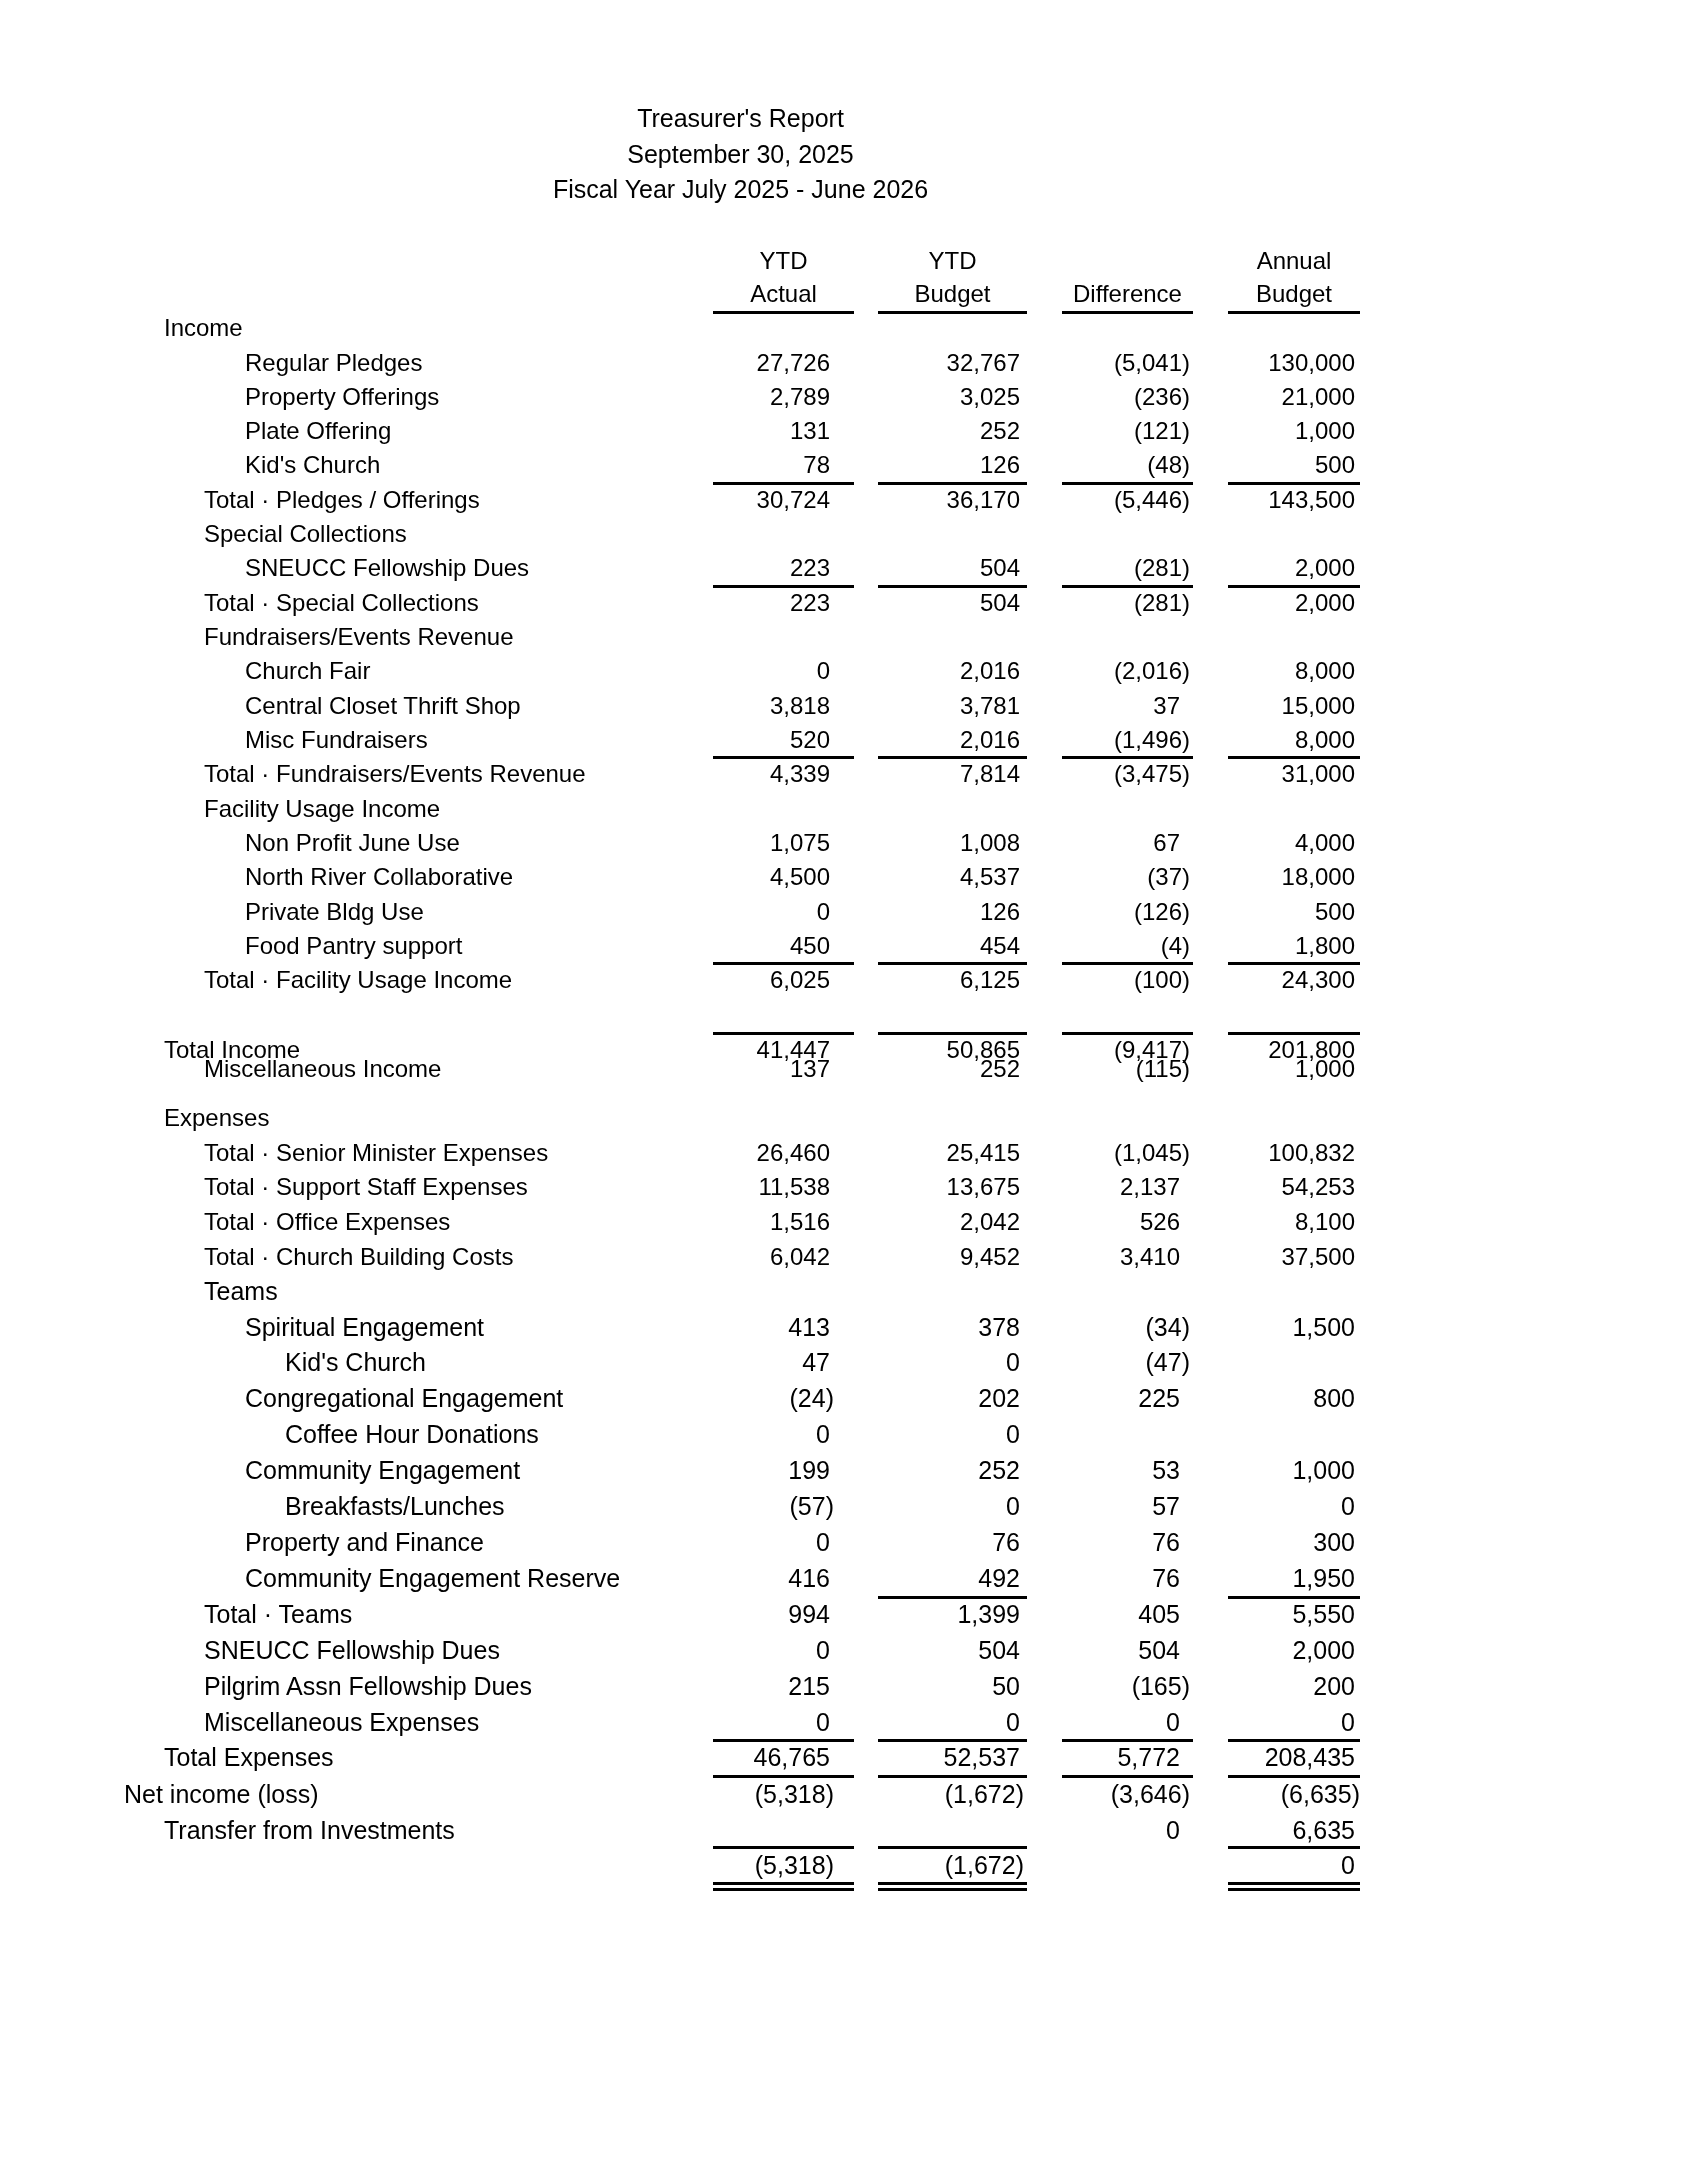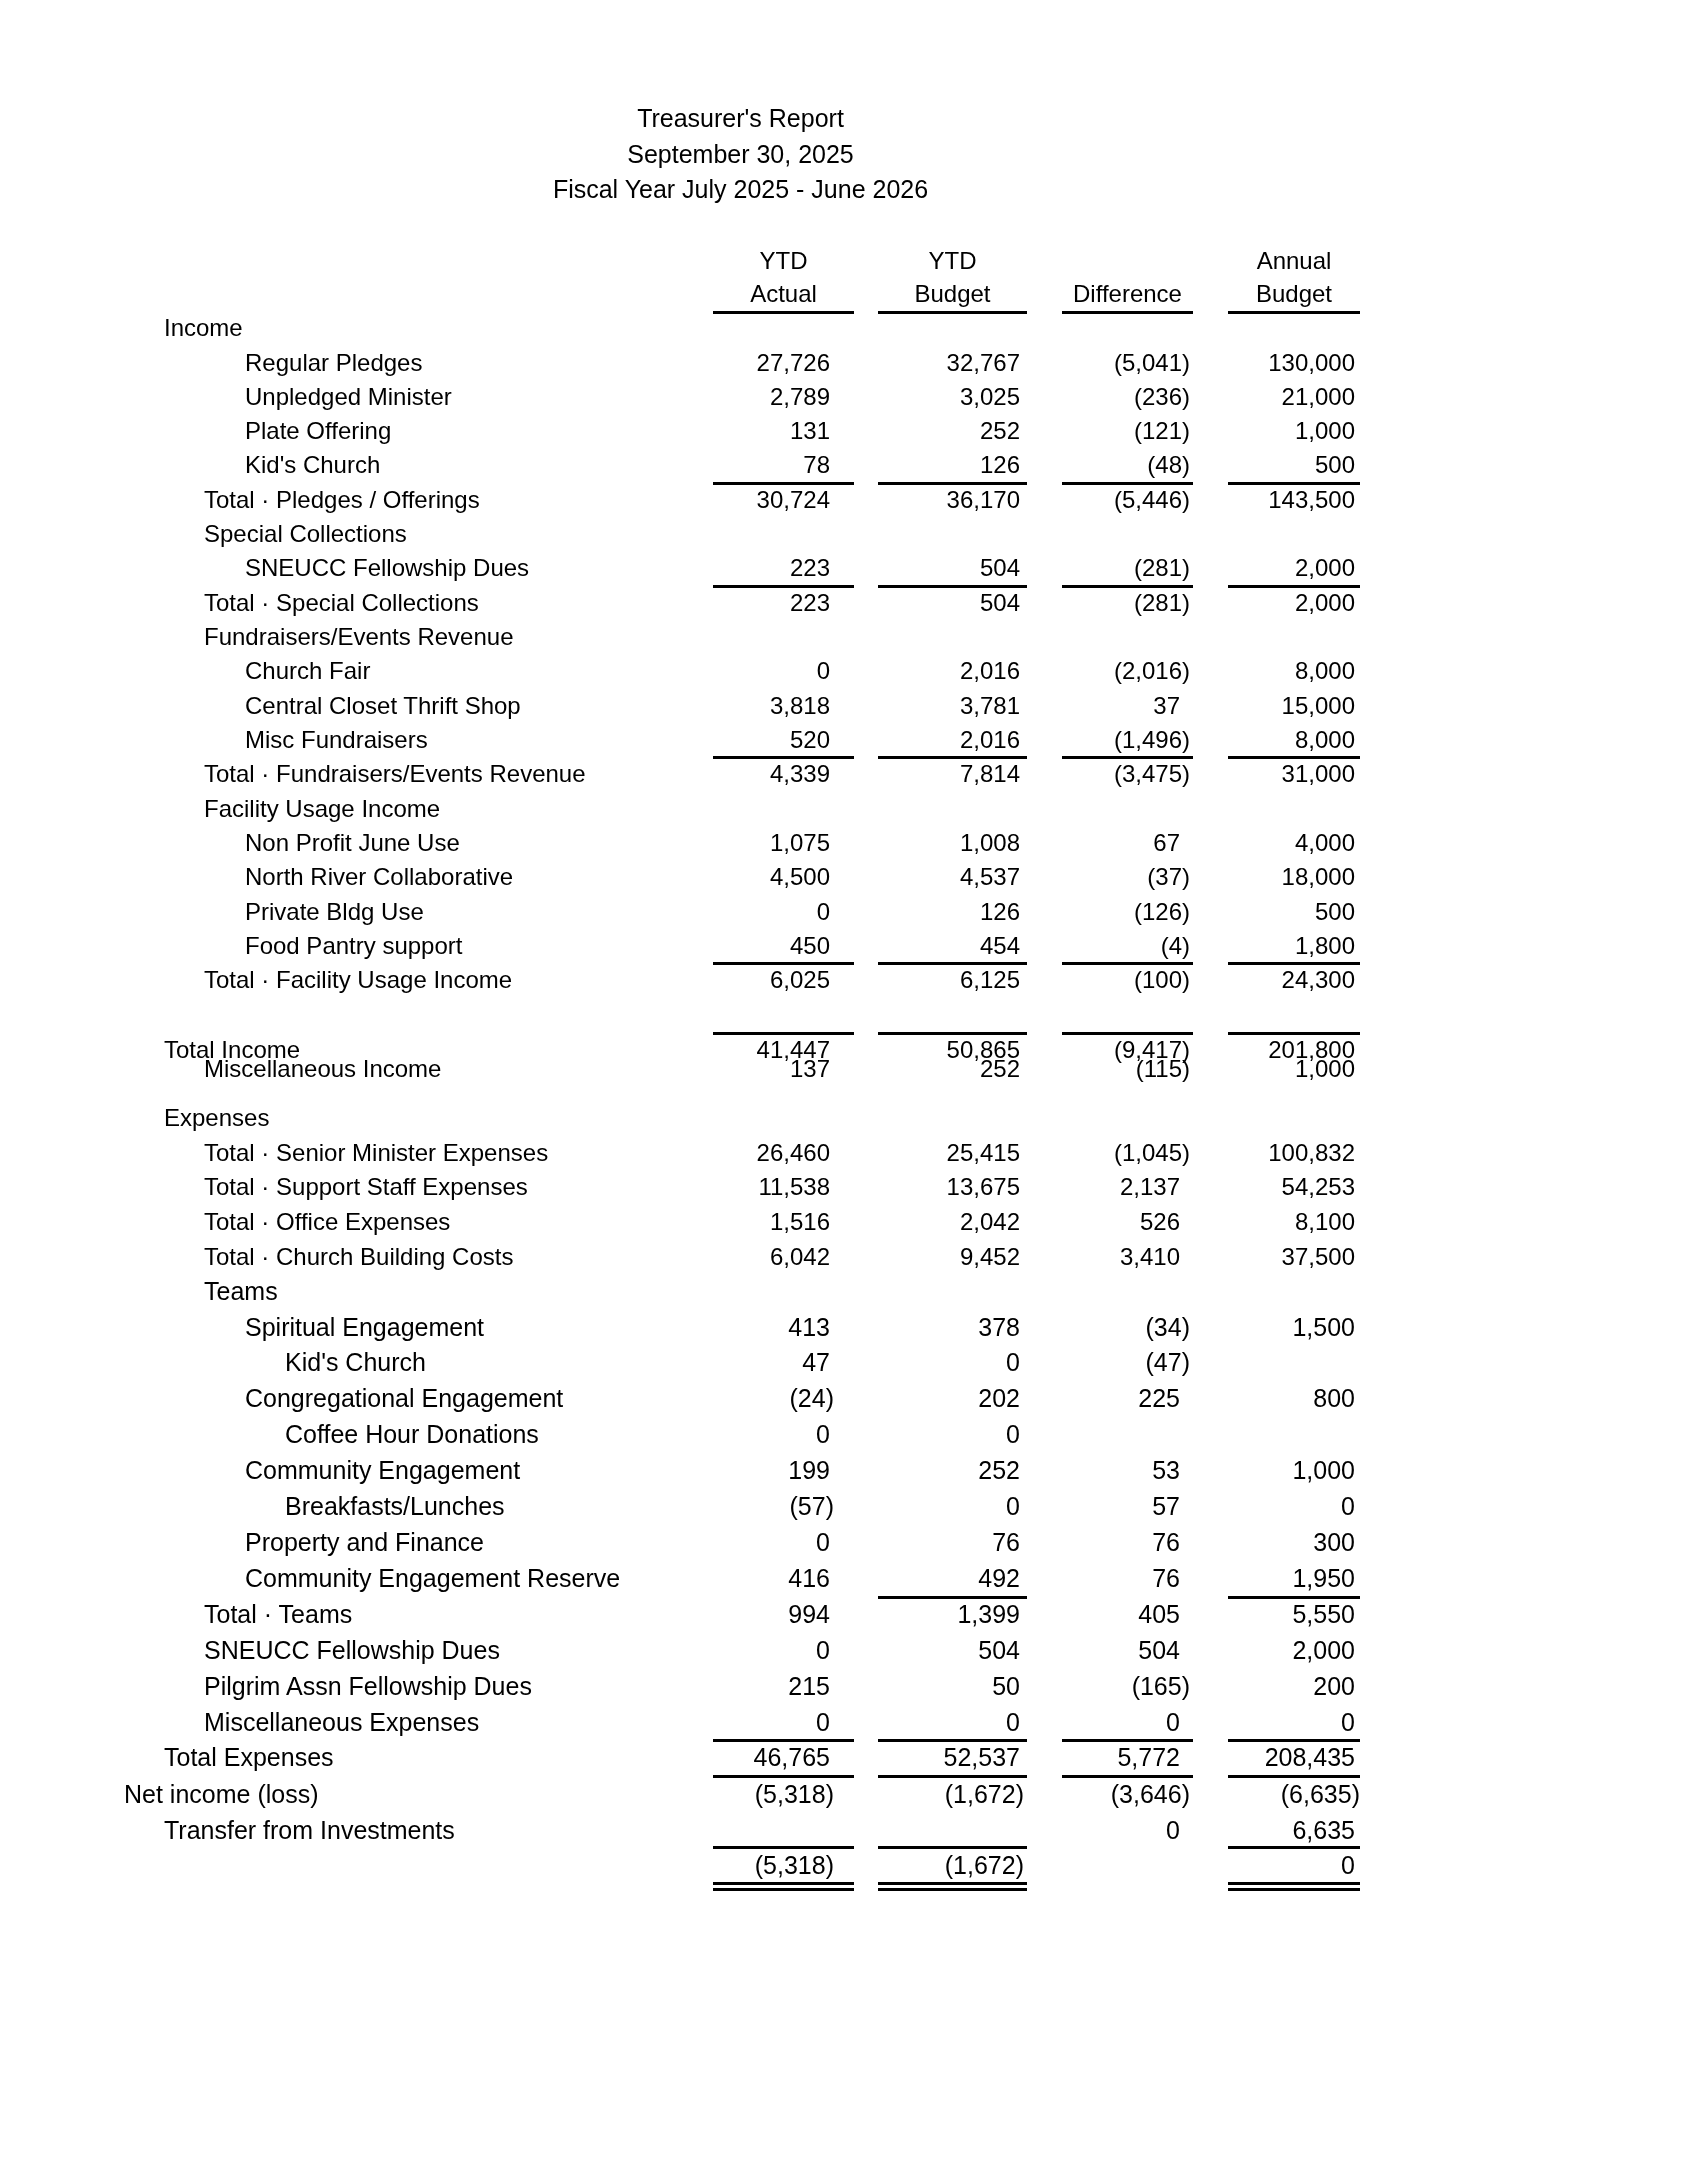--- a/index.html
+++ b/index.html
@@ -46,21 +46,21 @@
     <span class="lbl l1">Income</span>
   </div>
   <div class="row" style="top:346px;">
     <span class="lbl l3">Regular Pledges</span>
     <span class="num c1">27,726</span>
     <span class="num c2">32,767</span>
     <span class="num c3">(5,041)</span>
     <span class="num c4">130,000</span>
   </div>
   <div class="row" style="top:380px;">
-    <span class="lbl l3">Unpledged Minister</span>
+    <span class="lbl l3">Property Offerings</span>
     <span class="num c1">2,789</span>
     <span class="num c2">3,025</span>
     <span class="num c3">(236)</span>
     <span class="num c4">21,000</span>
   </div>
   <div class="row" style="top:414px;">
     <span class="lbl l3">Plate Offering</span>
     <span class="num c1">131</span>
     <span class="num c2">252</span>
     <span class="num c3">(121)</span>

